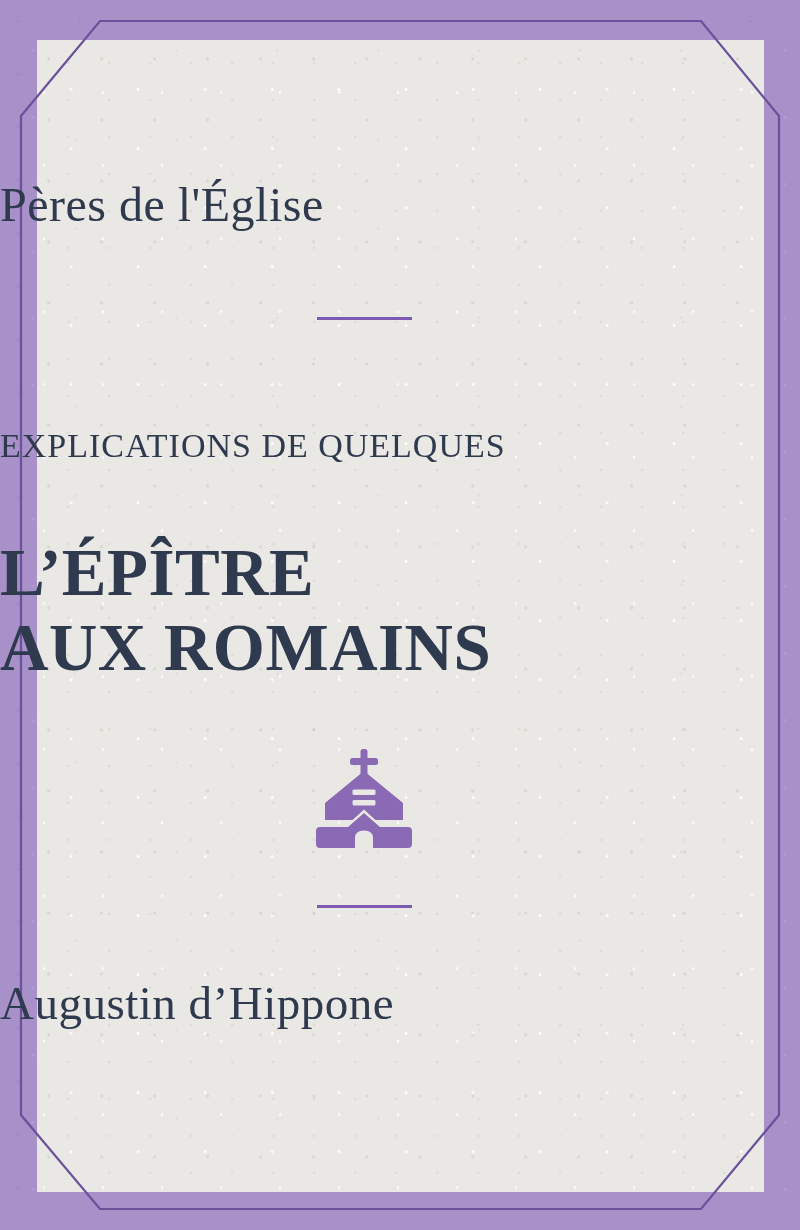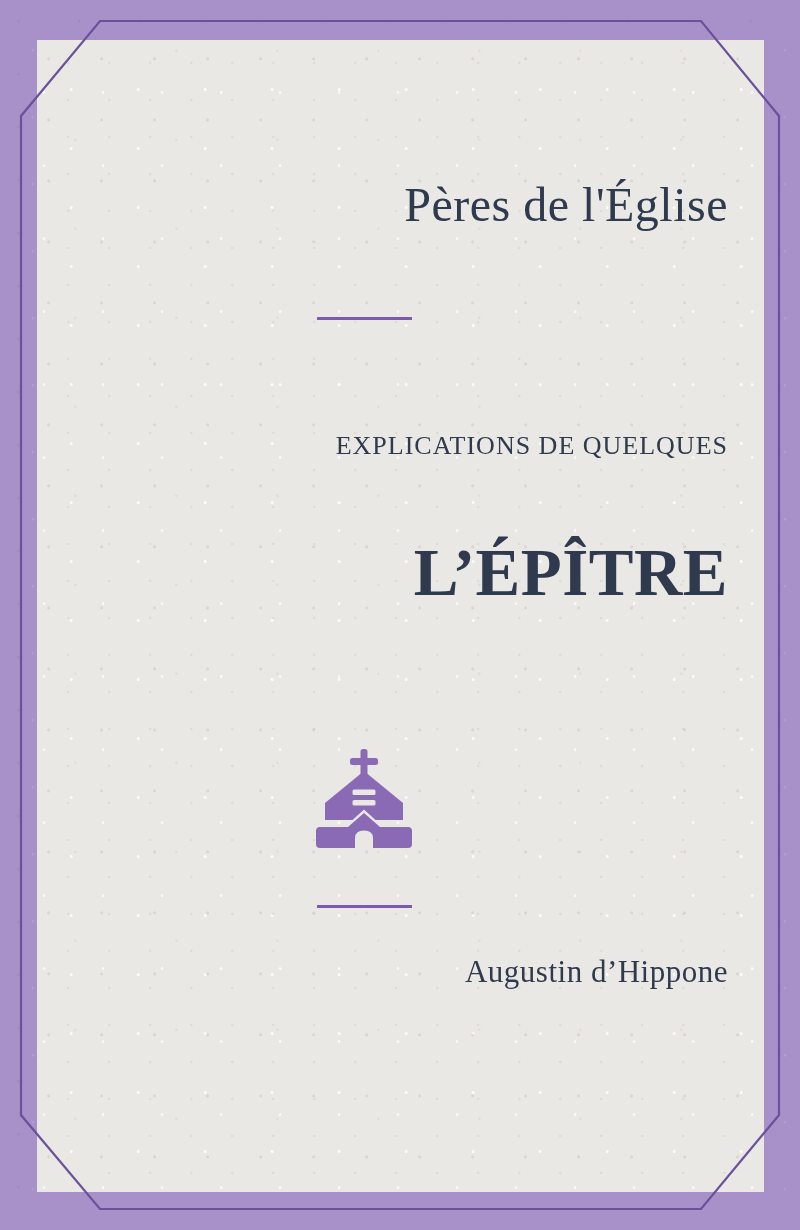--- a/index.html
+++ b/index.html
@@ -55,21 +55,21 @@
     fill: none;
     stroke: var(--frame-line);
     stroke-width: 2.2;
   }
   .content {
     position: absolute;
     left: 0;
     top: 0;
     width: 728px;
     height: 1230px;
-    text-align: right;
+    text-align: left;
     color: var(--ink);
   }
   .content h1, .content h2, .content h3 {
     margin: 0;
     padding: 0;
     font-weight: normal;
     position: absolute;
     left: 0;
     right: 0;
   }
@@ -84,21 +84,21 @@
     left: 50%;
     width: 95px;
     height: 3px;
     margin-left: -47.5px;
     background: var(--accent);
   }
   .d1 { top: 317px; }
   .d2 { top: 905px; }
   .subtitle {
     top: 419px;
-    font-size: 26px;
+    font-size: 34px;
     line-height: 53px;
     letter-spacing: 1px;
   }
   .subtitle span { display: block; }
   .title {
     top: 535px;
     font-size: 67px;
     line-height: 75px;
     letter-spacing: 0.5px;
   }
@@ -107,22 +107,22 @@
     position: absolute;
     left: 50%;
     margin-left: -50px;
     top: 748px;
     width: 100px;
     height: 100px;
     fill: var(--icon-purple);
   }
   .church-icon .cut { fill: var(--paper); }
   .author {
-    top: 956px;
-    font-size: 31px;
+    top: 980px;
+    font-size: 47px;
     line-height: 1;
     letter-spacing: 0.5px;
   }
 </style>
 </head>
 <body>
 
 <div class="cover">
 
   <div class="paper"></div>
@@ -136,20 +136,21 @@
     <h2 class="collection">Pères de l'Église</h2>
 
     <div class="divider d1"></div>
 
     <h3 class="subtitle">
       <span>EXPLICATIONS DE QUELQUES</span>
     </h3>
 
     <h1 class="title">
       <span>L’ÉPÎTRE</span>
+      <span>AUX ROMAINS</span>
     </h1>
 
     <svg class="church-icon" viewBox="0 0 100 100" aria-hidden="true">
 
       <rect x="46.5" y="1" width="7" height="32" rx="2.5"></rect>
       <rect x="36" y="10" width="28" height="7" rx="2.5"></rect>
 
       <path d="M50 23 L89 55 L89 72 L61.5 72 L50 61.5 L38.5 72 L11 72 L11 55 Z"></path>
 
       <path d="M50 65 L66 79 L94 79 Q98 79 98 83 L98 96 Q98 100 94 100 L6 100 Q2 100 2 96 L2 83 Q2 79 6 79 L34 79 Z"></path>

